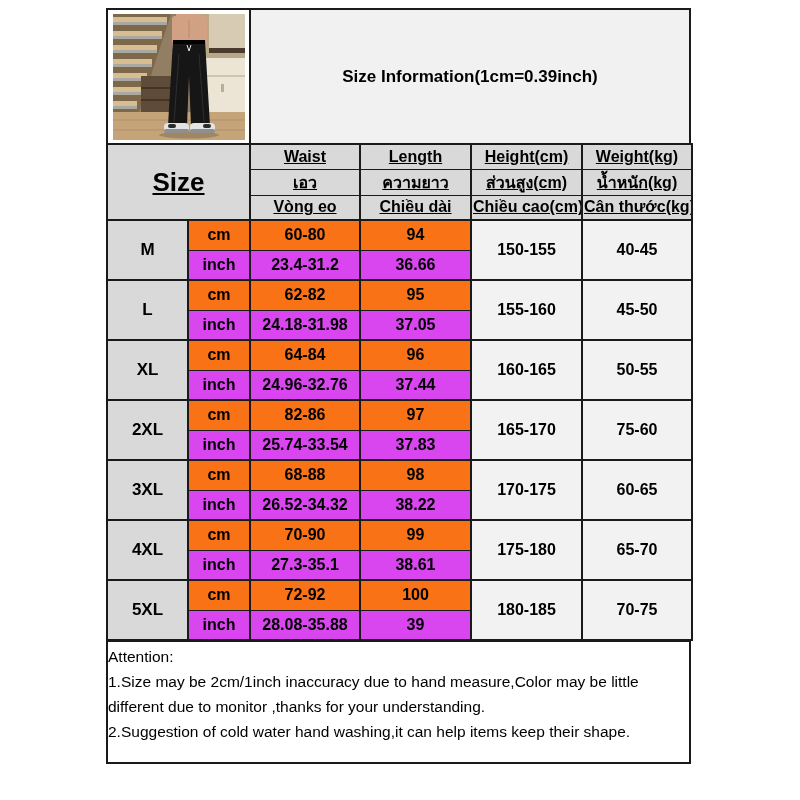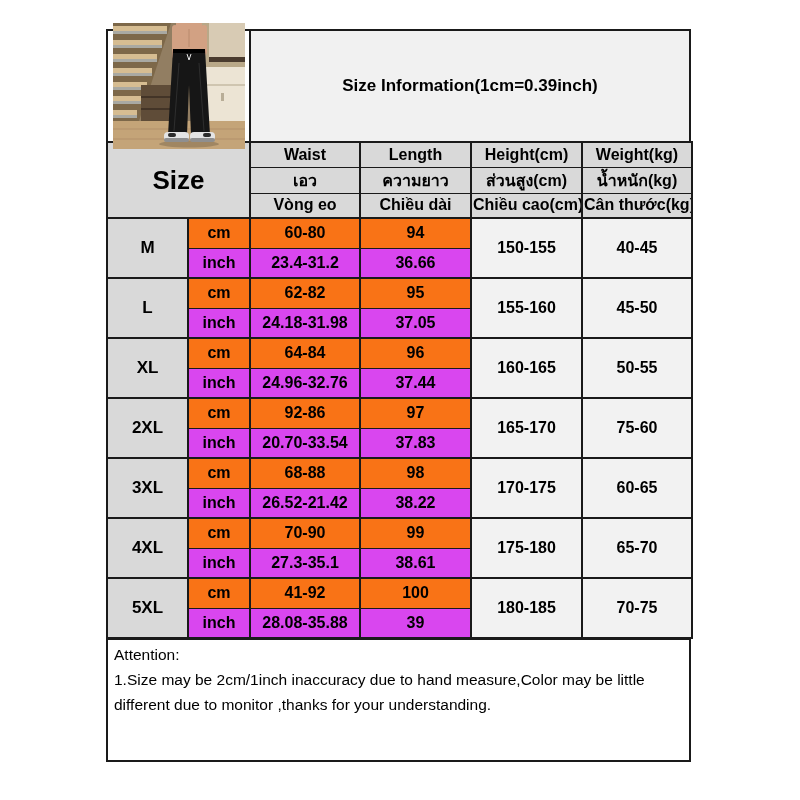--- a/index.html
+++ b/index.html
@@ -1,45 +1,45 @@
 <!DOCTYPE html>
 <html><head>
 <meta charset="utf-8">
 <style>
   * { margin:0; padding:0; box-sizing:border-box; }
   html,body { width:800px; height:800px; background:#ffffff;
               font-family:"Liberation Sans", sans-serif; color:#000; }
   .sheet { position:absolute; left:106px; top:8px; width:585px; }
 
   
-  .top-row { display:flex; height:112px; border:2px solid #1a1a1a; border-bottom:none;margin-top:21px; }
+  .top-row { display:flex; height:135px; border:2px solid #1a1a1a; border-bottom:none; }
   .photo-cell { width:143px; background:#fff; border-right:2px solid #1a1a1a;
                 display:flex; align-items:center; justify-content:center; }
   .title-cell { flex:1; background:#f1f1f1; display:flex; flex-direction:column;
                 justify-content:center; text-align:center; }
   .title-cell div { font-weight:bold; font-size:17px; line-height:26px; }
 
   
   table { border-collapse:collapse; width:585px; table-layout:fixed; }
   table { border:2px solid #1a1a1a; }
   th, td { border:1px solid #1a1a1a; border-left-width:2px; border-right-width:2px;
            text-align:center; vertical-align:middle; font-weight:bold;
            font-size:16px; overflow:hidden; white-space:nowrap; padding:0 1px; }
-  tr.hdr  th { height:25px; background:#d9d9d9; }
+  tr.hdr  th { height:25px; background:#d9d9d9;text-decoration:underline; }
   tr.block-start td { border-top-width:2px; }
   td { height:30px; }
   .size-big { font-size:26px; background:#d9d9d9; }
   .size-cell { background:#d9d9d9; font-size:17px; }
   .cm-bg { background:#f97316; }
   .inch-bg { background:#d946ef; }
   .merged { background:#f2f2f2; }
 
   
   .footer { border:2px solid #1a1a1a; margin-top:-1px; min-height:124px;
-            background:#fff; padding:2px 6px 6px 6px;
+            background:#fff; padding:2px 6px 6px 0;
             font-size:15.5px; line-height:25px; font-weight:normal; }
 
   svg .ln { stroke:#b2906a; stroke-width:1; }
 </style>
 </head>
 <body>
 
 <div class="sheet">
 
   <div class="top-row">
@@ -176,73 +176,74 @@
     </tr>
     <tr>
       <td class="inch-bg">inch</td>
       <td class="inch-bg">24.96-32.76</td>
       <td class="inch-bg">37.44</td>
     </tr>
 
     <tr class="block-start">
       <td rowspan="2" class="size-cell">2XL</td>
       <td class="cm-bg">cm</td>
-      <td class="cm-bg">92-86</td>
+      <td class="cm-bg">82-86</td>
       <td class="cm-bg">97</td>
       <td rowspan="2" class="merged">165-170</td>
       <td rowspan="2" class="merged">75-60</td>
     </tr>
     <tr>
       <td class="inch-bg">inch</td>
-      <td class="inch-bg">20.70-33.54</td>
+      <td class="inch-bg">25.74-33.54</td>
       <td class="inch-bg">37.83</td>
     </tr>
 
     <tr class="block-start">
       <td rowspan="2" class="size-cell">3XL</td>
       <td class="cm-bg">cm</td>
       <td class="cm-bg">68-88</td>
       <td class="cm-bg">98</td>
       <td rowspan="2" class="merged">170-175</td>
       <td rowspan="2" class="merged">60-65</td>
     </tr>
     <tr>
       <td class="inch-bg">inch</td>
-      <td class="inch-bg">26.52-21.42</td>
+      <td class="inch-bg">26.52-34.32</td>
       <td class="inch-bg">38.22</td>
     </tr>
 
     <tr class="block-start">
       <td rowspan="2" class="size-cell">4XL</td>
       <td class="cm-bg">cm</td>
       <td class="cm-bg">70-90</td>
       <td class="cm-bg">99</td>
       <td rowspan="2" class="merged">175-180</td>
       <td rowspan="2" class="merged">65-70</td>
     </tr>
     <tr>
       <td class="inch-bg">inch</td>
       <td class="inch-bg">27.3-35.1</td>
       <td class="inch-bg">38.61</td>
     </tr>
 
     <tr class="block-start">
       <td rowspan="2" class="size-cell">5XL</td>
       <td class="cm-bg">cm</td>
-      <td class="cm-bg">41-92</td>
+      <td class="cm-bg">72-92</td>
       <td class="cm-bg">100</td>
       <td rowspan="2" class="merged">180-185</td>
       <td rowspan="2" class="merged">70-75</td>
     </tr>
     <tr>
       <td class="inch-bg">inch</td>
       <td class="inch-bg">28.08-35.88</td>
       <td class="inch-bg">39</td>
     </tr>
   </tbody>
     </table>
 
   <div class="footer">
     <div>Attention:</div>
     <div>1.Size may be 2cm/1inch inaccuracy due to hand measure,Color may be little different due to monitor ,thanks for your understanding.</div>
+    <div>2.Suggestion of cold water hand washing,it can help items keep their shape.</div>
   </div>
 
 </div>
 
 </body></html>

